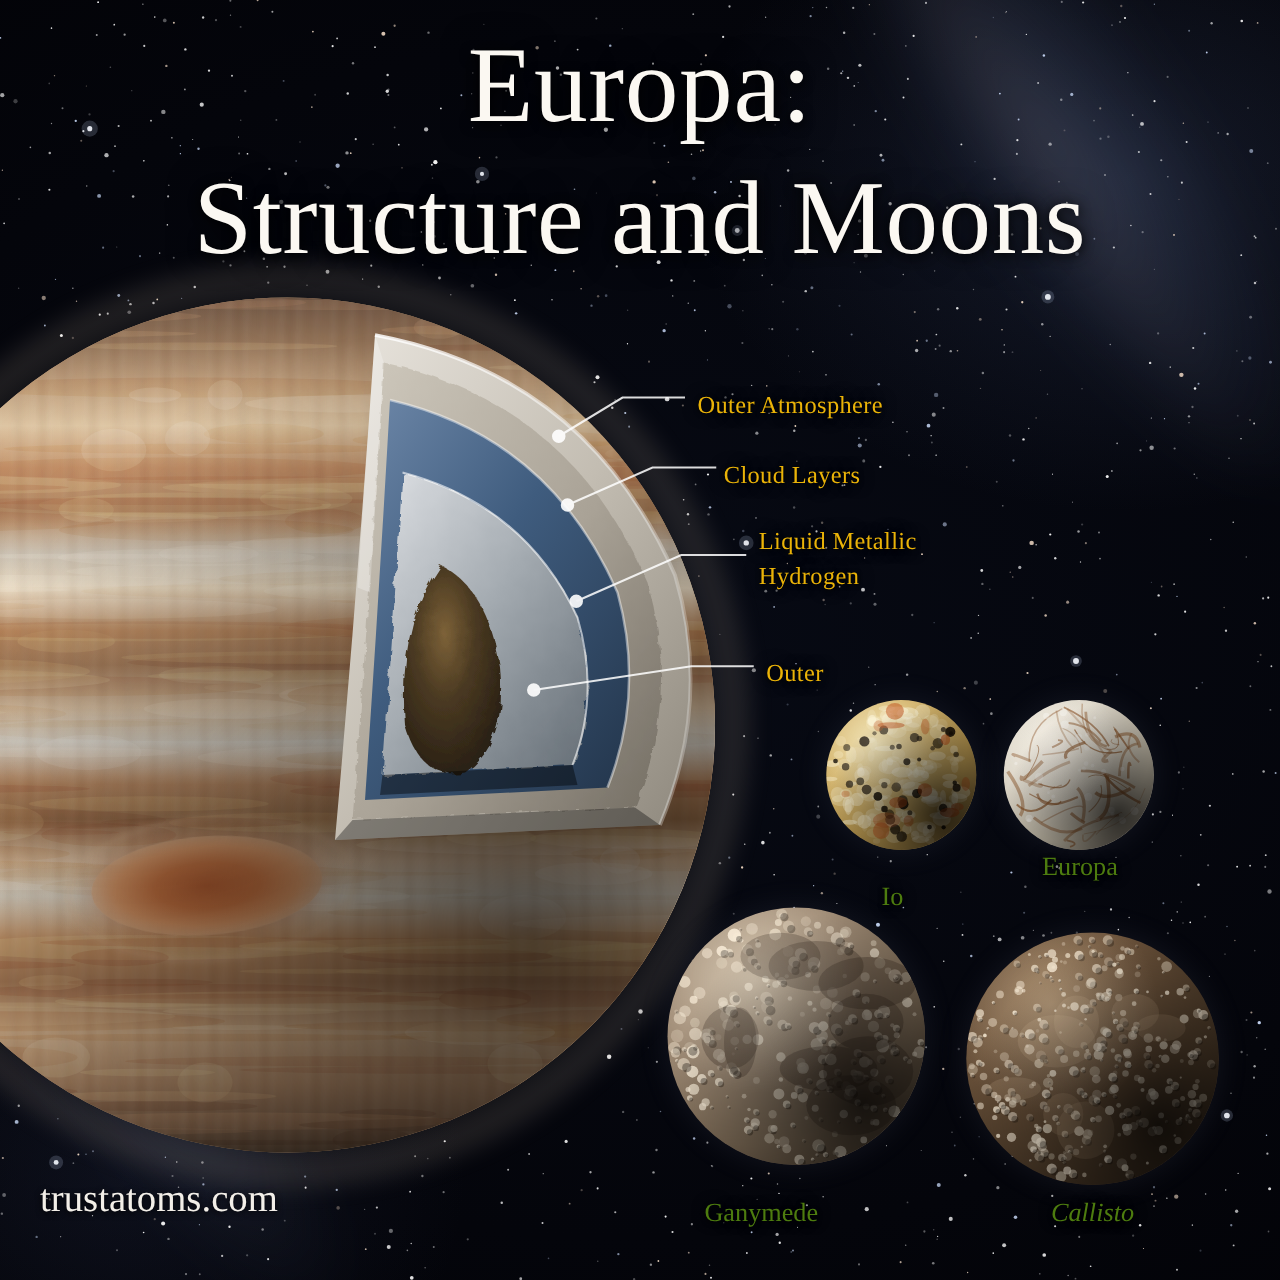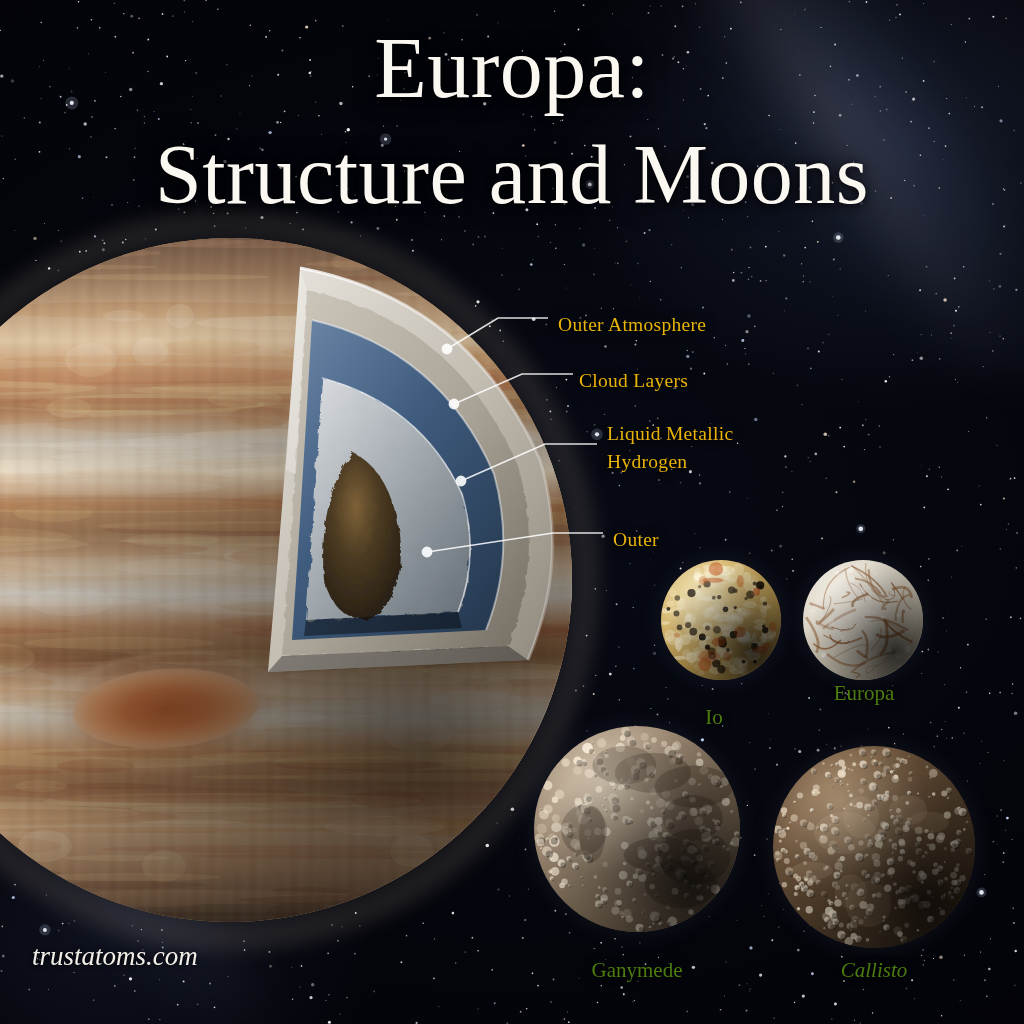--- a/index.html
+++ b/index.html
@@ -94,22 +94,22 @@
       radial-gradient(circle at 76% 76%, rgba(0,0,0,.78) 0%, rgba(0,0,0,.34) 40%, rgba(0,0,0,0) 70%);}
   .moon-label{position:absolute;color:#4d7c0f;font-size:21px;text-align:center;
     text-shadow:0 1px 4px rgba(0,0,0,.95),0 0 10px rgba(0,0,0,.85);white-space:nowrap;}
 
   
   .title{position:absolute;width:1024px;text-align:center;color:#fbf8f2;
     text-shadow:0 2px 9px rgba(0,0,0,.92),0 0 26px rgba(0,0,0,.75);
     font-weight:400;letter-spacing:.5px;}
   #title-line1{top:18px;font-size:86px;}
   #title-line2{top:126px;font-size:84px;}
-  .watermark{position:absolute;left:32px;top:941px;color:#f3efe8;font-size:27px;
-    text-shadow:0 1px 5px rgba(0,0,0,.95);font-style:italic;}
+  .watermark{position:absolute;left:32px;top:941px;color:#f3efe8;font-size:31px;
+    text-shadow:0 1px 5px rgba(0,0,0,.95);}
 </style>
 </head>
 <body>
 
 <div id="stage">
 
   <div class="space-bg"></div>
   <div class="milkyway"></div>
   <div class="milkyway2"></div>
   <svg id="starfield" viewBox="0 0 1024 1024">
@@ -2600,20 +2600,20 @@
           <ellipse cx="95.5" cy="158.1" rx="23" ry="23" fill="rgba(230,200,160,0.16)"></ellipse>
           <ellipse cx="72.2" cy="86.9" rx="31" ry="21" fill="rgba(230,200,160,0.16)"></ellipse>
           <ellipse cx="135.2" cy="64.2" rx="19" ry="15" fill="rgba(230,200,160,0.16)"></ellipse>
         </g>
       </svg>
       <div class="shade"></div>
     </div>
 
   <div class="moon-label" style="left: 574px; top: 705px; width: 280px;">Io</div>
   <div class="moon-label" style="left: 724px; top: 681px; width: 280px;">Europa</div>
-  <div class="moon-label" style="left: 497px; top: 958px; width: 280px;">Ganymede</div>
+  <div class="moon-label" style="left: 469px; top: 958px; width: 280px;">Ganymede</div>
   <div class="moon-label" style="left: 734px; top: 958px; width: 280px; font-style: italic;">Callisto</div>
 
   <div class="title" id="title-line1">Europa:</div>
   <div class="title" id="title-line2">Structure and Moons</div>
   <div class="watermark">trustatoms.com</div>
 
 </div>
 
 </body></html>

